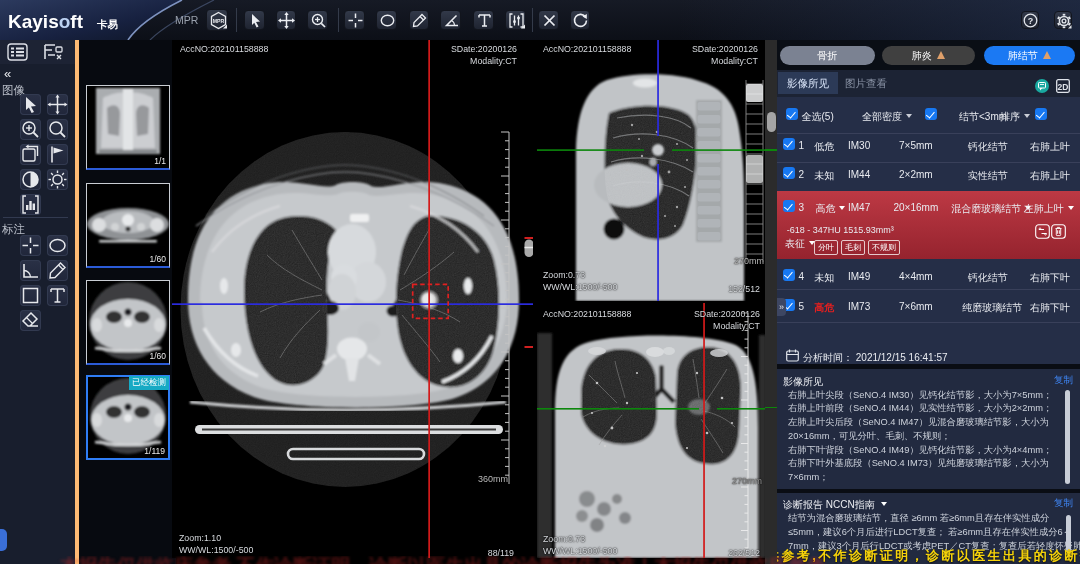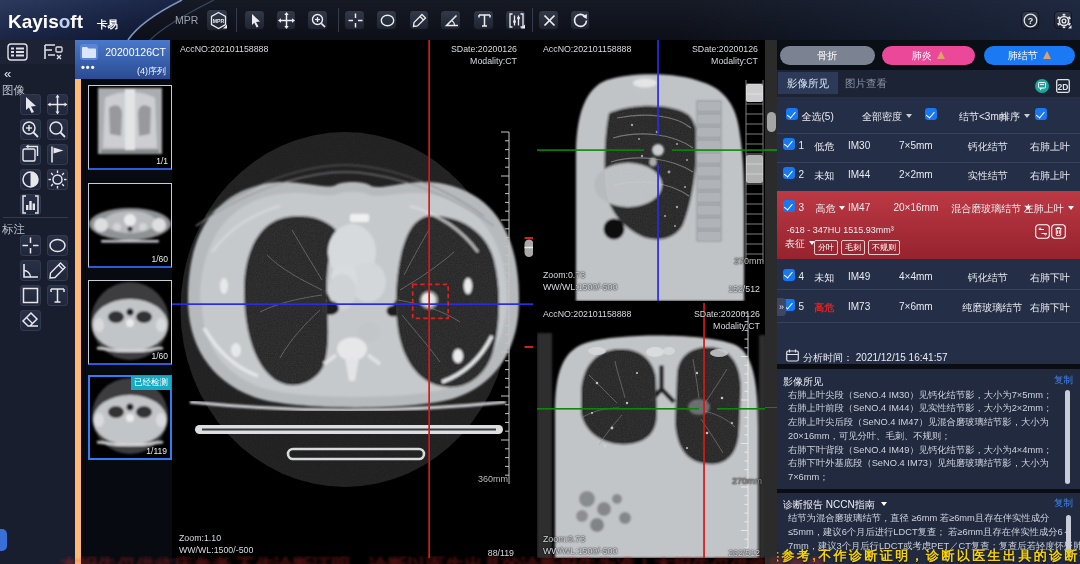--- a/index.html
+++ b/index.html
@@ -7,21 +7,21 @@
 .abs{position:absolute;}
 
 #toolbar{left:0;top:0;width:1080px;height:40px;background:linear-gradient(#161a25,#0c0f17);}
 #tbtint{position:absolute;right:0;top:0;width:400px;height:40px;background:linear-gradient(100deg,rgba(25,35,60,0) 0%,rgba(40,56,92,.5) 100%);}
 .tbtn{position:absolute;top:9.5px;width:20.5px;height:20.5px;background:linear-gradient(#313848,#2025332);border:1px solid #12151d;border-radius:4px;box-sizing:border-box;background:linear-gradient(#323949,#1f2431);}
 .tbtn svg{position:absolute;left:1.5px;top:1.5px;}
 .tsep{position:absolute;top:8px;width:1px;height:24px;background:#343b4a;}
 #mprlabel{position:absolute;left:175px;top:14px;color:#9aa1ad;font-size:10.5px;}
 
 #tools{left:0;top:40px;width:75px;height:524px;background:#181e2d;}
-#thumbs{left:75px;top:40px;width:97px;height:524px;background:#070a10;border-left:6px solid #fdba74;}
+#thumbs{left:75px;top:40px;width:97px;height:524px;background:#070a10;border-left:4px solid #fdba74;}
 #serhdr{left:75px;top:40px;width:95px;height:39px;background:linear-gradient(#4a78cb,#2a4b92);}
 .thumb{position:absolute;left:7px;width:84px;height:85px;background:#000;border:1px solid #c9cdd3;box-sizing:border-box;}
 .tlabel{position:absolute;right:3px;bottom:2px;color:#e8e8e8;font-size:8.5px;}
 .icbox{position:absolute;width:21px;height:21px;background:linear-gradient(#2a3146,#20263a);border-radius:4px;box-shadow:inset 0 0 0 1px #323a50;}
 
 .panel{background:#000;}
 .ptxt{position:absolute;color:#d7dade;font-size:8.8px;line-height:11.5px;text-shadow:0 0 2px rgba(0,0,0,.85),0 0 1px rgba(0,0,0,.8);}
 
 #rp{left:777px;top:40px;width:303px;height:524px;background:#0a0d14;overflow:hidden;}
 .pill{position:absolute;top:6px;height:19px;border-radius:10px;color:#fff;font-size:10px;text-align:center;line-height:19px;}
@@ -346,29 +346,20 @@
             <ellipse cx="54" cy="35" rx="8" ry="6" fill="#313233"></ellipse>
       <circle cx="40" cy="30" r="3.5" fill="#1e1f20"></circle>
       <circle cx="40" cy="41" r="4" fill="#e8eaec"></circle>
       <ellipse cx="9" cy="43" rx="5" ry="7" fill="#d8dadc"></ellipse>
             <ellipse cx="71" cy="43" rx="5" ry="7" fill="#d8dadc"></ellipse>
       <path d="M7 65 Q40 71 73 65" stroke="#d5d7d9" stroke-width="2.5" fill="none"></path>
           </g>
         </svg><span class="tlabel">1/119</span>
       <div style="position:absolute;right:-1px;top:-1px;background:#17aac4;color:#fff;font-size:8.5px;padding:1px 3px;">已经检测</div>
     </div>
-  </div>
-  <div class="abs" id="serhdr">
-    <div style="position:absolute;left:5px;top:4px;width:18px;height:16px;background:#5c85d6;border-radius:3px;"></div>
-      <svg width="16" height="13" viewBox="0 0 16 13" style="position:absolute;left:6px;top:6px;">
-        <path d="M1 2 Q1 1 2 1 L6 1 L7.5 2.5 L14 2.5 Q15 2.5 15 3.5 L15 11 Q15 12 14 12 L2 12 Q1 12 1 11 Z" fill="#dbe6f8"></path>
-      </svg>
-    <div style="position:absolute;right:4px;top:6px;color:#fff;font-size:10.5px;">20200126CT</div>
-    <div style="position:absolute;left:6px;top:21px;color:#fff;font-size:11px;font-weight:bold;letter-spacing:1px;">•••</div>
-    <div style="position:absolute;right:4px;top:25px;color:#eef2fa;font-size:9px;">(4)序列</div>
   </div>
 
   <div class="abs panel" id="axial" style="left:172px;top:40px;width:361px;height:518px;">
     <svg width="361" height="518" style="position:absolute;left:0;top:0;">
       <defs>
         <filter id="nz">
             <feTurbulence type="fractalNoise" baseFrequency="0.9" numOctaves="2" result="n"></feTurbulence>
             <feColorMatrix in="n" type="matrix" values="0 0 0 0 1  0 0 0 0 1  0 0 0 0 1  0.3 0.3 0.3 0 0"></feColorMatrix>
             <feComposite operator="in" in2="SourceGraphic"></feComposite>
           </filter>
@@ -681,21 +672,21 @@
   </div>
   <div class="abs" id="scrollstrip" style="left:765px;top:40px;width:12px;height:524px;background:#2b2b2b;">
       <div style="position:absolute;left:1.5px;top:72px;width:9px;height:20px;border-radius:4.5px;background:#a5a5a5;"></div>
       <div style="position:absolute;left:0;top:109.3px;width:12px;height:1.6px;background:#0c870c;"></div>
       <div style="position:absolute;left:0;top:366.5px;width:12px;height:1.6px;background:#0c870c;"></div>
     </div>
 
   <div class="abs" id="rp">
     <div class="abs" style="left:0;top:0;width:303px;height:30px;background:#0a0e15;"></div>
     <div class="pill" style="left:3px;width:94.5px;background:#7b8292;">骨折</div>
-    <div class="pill" style="left:104.5px;width:93.5px;background:#ec4899;">肺炎<span class="warn"></span></div>
+    <div class="pill" style="left:104.5px;width:93.5px;background:#404040;">肺炎<span class="warn"></span></div>
     <div class="pill" style="left:206.5px;width:91.5px;background:#1b79f3;">肺结节<span class="warn"></span></div>
     <div class="abs" style="left:0;top:30px;width:303px;height:27px;background:#1c2334;"></div>
     <div class="abs" style="left:1px;top:32px;width:60px;height:22px;background:#2c3a57;color:#dce7fb;font-size:10.5px;text-align:center;line-height:22px;">影像所见</div>
     <div class="abs" style="left:68px;top:32px;width:60px;height:22px;color:#8a93a6;font-size:10.5px;line-height:22px;">图片查看</div>
     <svg width="14" height="14" style="position:absolute;left:258px;top:38.5px;">
         <circle cx="7" cy="7" r="7" fill="#19a8a0"></circle>
         <rect x="3.5" y="3.5" width="7" height="5.5" rx="0.8" fill="none" stroke="#fff" stroke-width="1"></rect>
         <line x1="5" y1="5.5" x2="9" y2="5.5" stroke="#fff" stroke-width="0.9"></line>
         <path d="M5 9 L5 11.5 L7.5 9" fill="#fff"></path>
       </svg>

